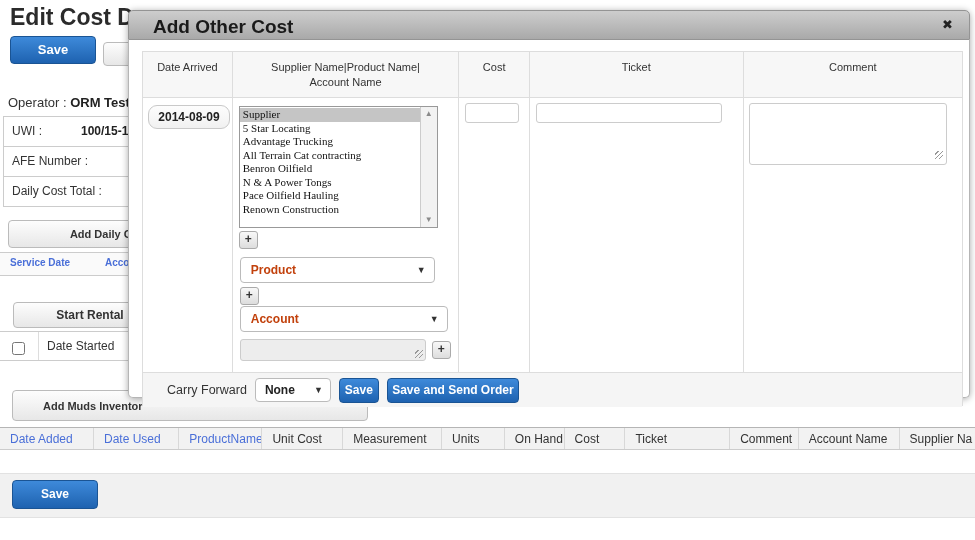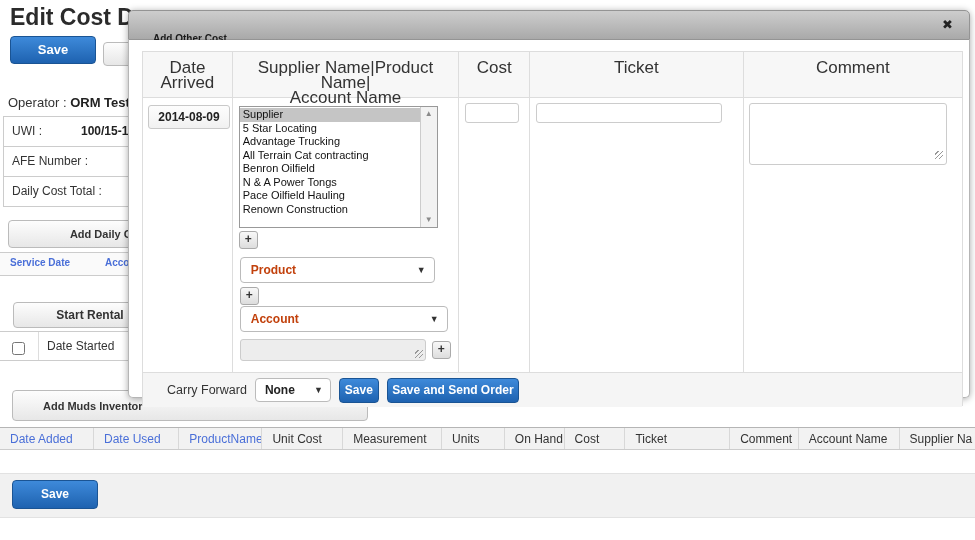--- a/index.html
+++ b/index.html
@@ -43,36 +43,36 @@
   .muds-th:first-child{border-left:none;}
   .muds-th.link{color:#4a6fd8;}
   .page-footer{left:0;top:473px;width:975px;height:43px;background:#f1f1f1;border-top:1px solid #e2e2e2;border-bottom:1px solid #e2e2e2;}
   .bottom-save{left:12px;top:480px;width:84px;height:27px;line-height:27px;font-size:12px;}
 
   
   .modal{left:128px;top:10px;width:842px;height:388px;z-index:10;box-shadow:0 1px 7px rgba(0,0,0,0.35);
          border-radius:6px;background:#fff;}
   .modal-header{position:absolute;left:0;top:0;width:100%;height:30px;box-sizing:border-box;
                 background:linear-gradient(#cdcdcd,#a9a9a9);border:1px solid #949494;border-radius:5px 5px 0 0;}
-  .modal-title{position:absolute;left:24px;top:22px;font-size:10px;font-weight:bold;color:#1a1a1a;}
+  .modal-title{position:absolute;left:24px;top:5px;font-size:19px;font-weight:bold;color:#1a1a1a;}
   .modal-close{position:absolute;right:16px;top:6px;font-size:13px;font-weight:bold;color:#222;cursor:pointer;}
   .modal-body{position:absolute;left:0;top:30px;width:100%;height:358px;box-sizing:border-box;
               background:#fff;border:1px solid #b5b5b5;border-top:none;border-radius:0 0 5px 5px;}
   .m-table{position:absolute;left:13px;top:11px;width:821px;height:355px;border:1px solid #ddd;box-sizing:border-box;}
   .m-head{display:flex;height:46px;background:#f7f7f7;border-bottom:1px solid #ddd;box-sizing:border-box;}
-  .m-th{box-sizing:border-box;padding-top:8px;font-size:17px;color:#333;text-align:center;border-left:1px solid #ddd;line-height:15px;}
+  .m-th{box-sizing:border-box;padding-top:8px;font-size:11px;color:#333;text-align:center;border-left:1px solid #ddd;line-height:15px;}
   .m-th:first-child{border-left:none;}
   .m-row{display:flex;height:274px;}
   .m-td{position:relative;box-sizing:border-box;border-left:1px solid #ddd;}
   .m-td:first-child{border-left:none;}
   .date-box{position:absolute;left:5px;top:7px;width:80px;height:22px;line-height:22px;text-align:center;
             font-size:12px;font-weight:bold;color:#222;background:linear-gradient(#fdfdfd,#f1f1f1);
-            border:1px solid #c9c9c9;border-radius:3px;}
+            border:1px solid #c9c9c9;border-radius:9px;}
   .listbox{position:absolute;left:6px;top:8px;width:197px;height:120px;border:1px solid #999;background:#fff;overflow:hidden;}
-  .list-items{position:absolute;left:0;top:0;right:16px;bottom:0;padding:1px 0;}
+  .list-items{position:absolute;left:0;top:0;right:16px;bottom:0;padding:1px 0;font-family:Liberation Serif, serif;}
   .list-item{font-size:11px;color:#111;padding:0 3px;line-height:13.5px;white-space:nowrap;}
   .list-item.selected{background:#c5c5c5;}
   .scrollbar{position:absolute;right:0;top:0;bottom:0;width:16px;background:#f2f2f2;border-left:1px solid #ccc;}
   .scroll-up,.scroll-down{position:absolute;left:0;width:16px;height:14px;font-size:8px;color:#8a8a8a;text-align:center;line-height:14px;}
   .scroll-up{top:0;}
   .scroll-down{bottom:0;}
   .sel{position:absolute;background:#fff;border:1px solid #bbb;border-radius:4px;height:26px;box-sizing:border-box;cursor:pointer;}
   .sel .sel-label{position:absolute;left:10px;top:5px;font-size:12px;font-weight:bold;color:#c2410c;}
   .sel .sel-arrow{position:absolute;right:8px;top:7px;font-size:9px;color:#333;}
   .mini-textarea{position:absolute;left:7px;top:241px;width:186px;height:22px;background:#ededed;

